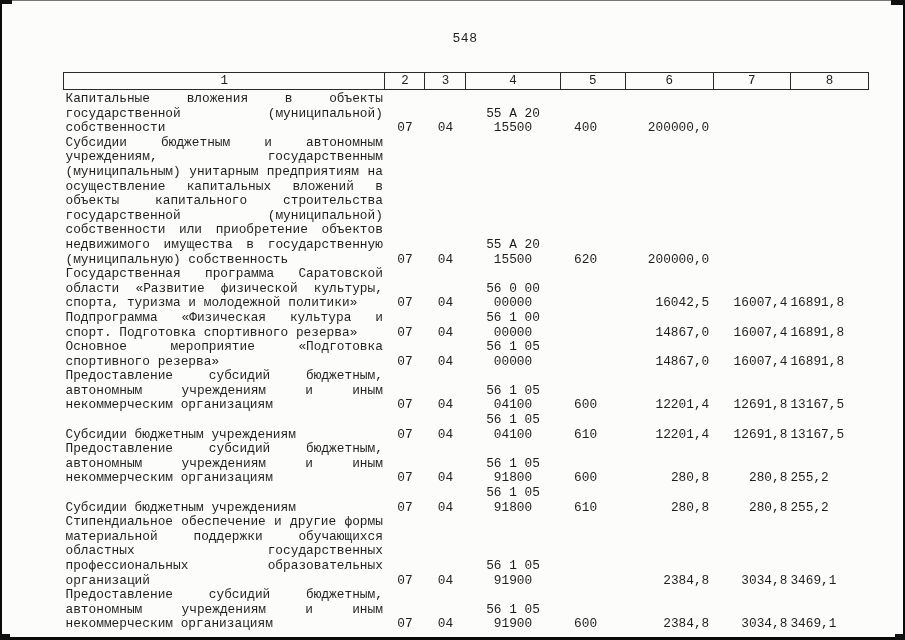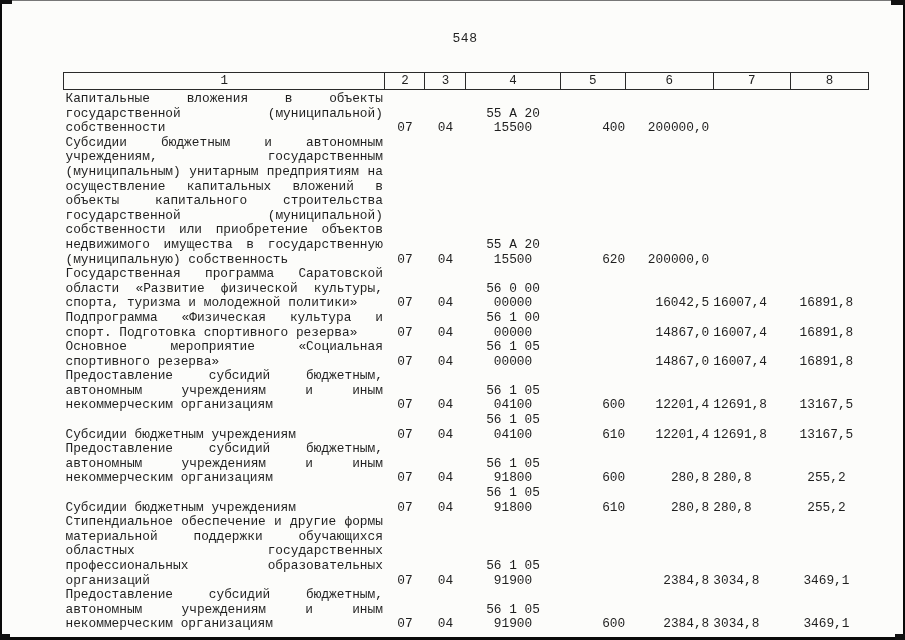--- a/index.html
+++ b/index.html
@@ -68,24 +68,24 @@
   .budget-table thead th:nth-child(8) { width: 78px; }
 
   .budget-table td {
     padding: 0;
     vertical-align: bottom;
   }
   .budget-table tbody tr:first-child td { padding-top: 2px; }
 
   td.col-1 { text-align: justify; padding-left: 2px; padding-right: 2px; }
   td.col-2, td.col-3, td.col-4 { text-align: center; }
-  td.col-5 { text-align: right; padding-left: 14px; }
+  td.col-5 { text-align: left; padding-left: 14px; }
   td.col-6 { text-align: right; padding-right: 4px; }
-  td.col-7 { padding-right: 3px; }
-  td.col-8 { text-align: center; padding-right: 6px; }
+  td.col-7 { text-align: right; padding-right: 3px; }
+  td.col-8 { text-align: left; padding-right: 6px; }
 </style>
 </head>
 <body>
 
 <div class="page">
 
   <div class="edge edge-left"></div>
   <div class="edge edge-right"></div>
   <div class="edge edge-bottom"></div>
   <div class="edge edge-top"></div>
@@ -144,21 +144,21 @@
           <td class="col-1">Подпрограмма «Физическая культура и спорт. Подготовка спортивного резерва»</td>
           <td class="col-2">07</td>
           <td class="col-3">04</td>
           <td class="col-4">56 1 00 00000</td>
           <td class="col-5"></td>
           <td class="col-6">14867,0</td>
           <td class="col-7">16007,4</td>
           <td class="col-8">16891,8</td>
         </tr>
         <tr>
-          <td class="col-1">Основное мероприятие «Социальная спортивного резерва»</td>
+          <td class="col-1">Основное мероприятие «Подготовка спортивного резерва»</td>
           <td class="col-2">07</td>
           <td class="col-3">04</td>
           <td class="col-4">56 1 05 00000</td>
           <td class="col-5"></td>
           <td class="col-6">14867,0</td>
           <td class="col-7">16007,4</td>
           <td class="col-8">16891,8</td>
         </tr>
         <tr>
           <td class="col-1">Предоставление субсидий бюджетным, автономным учреждениям и иным некоммерческим организациям</td>

